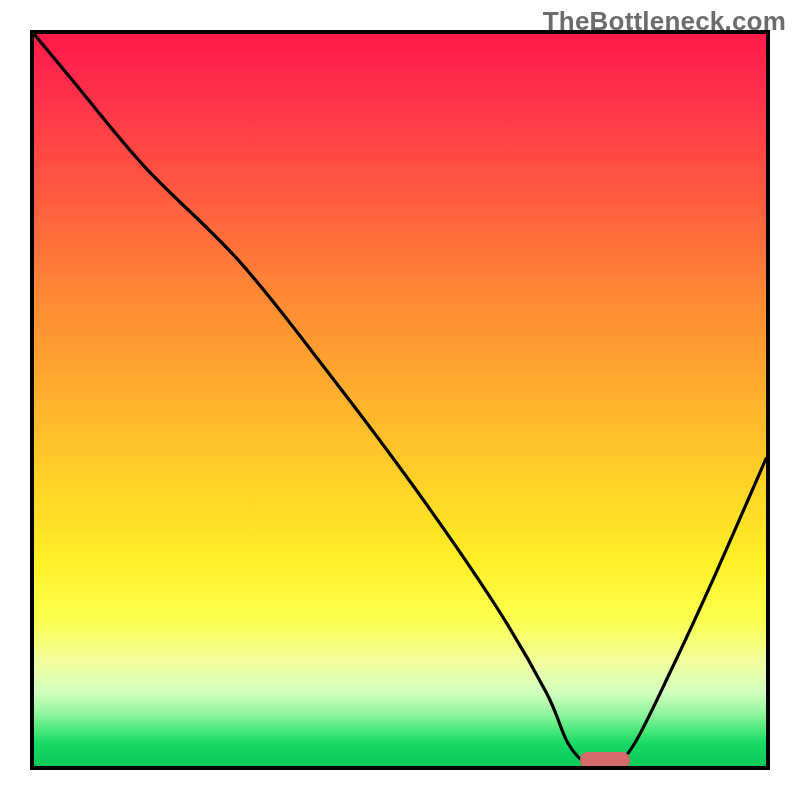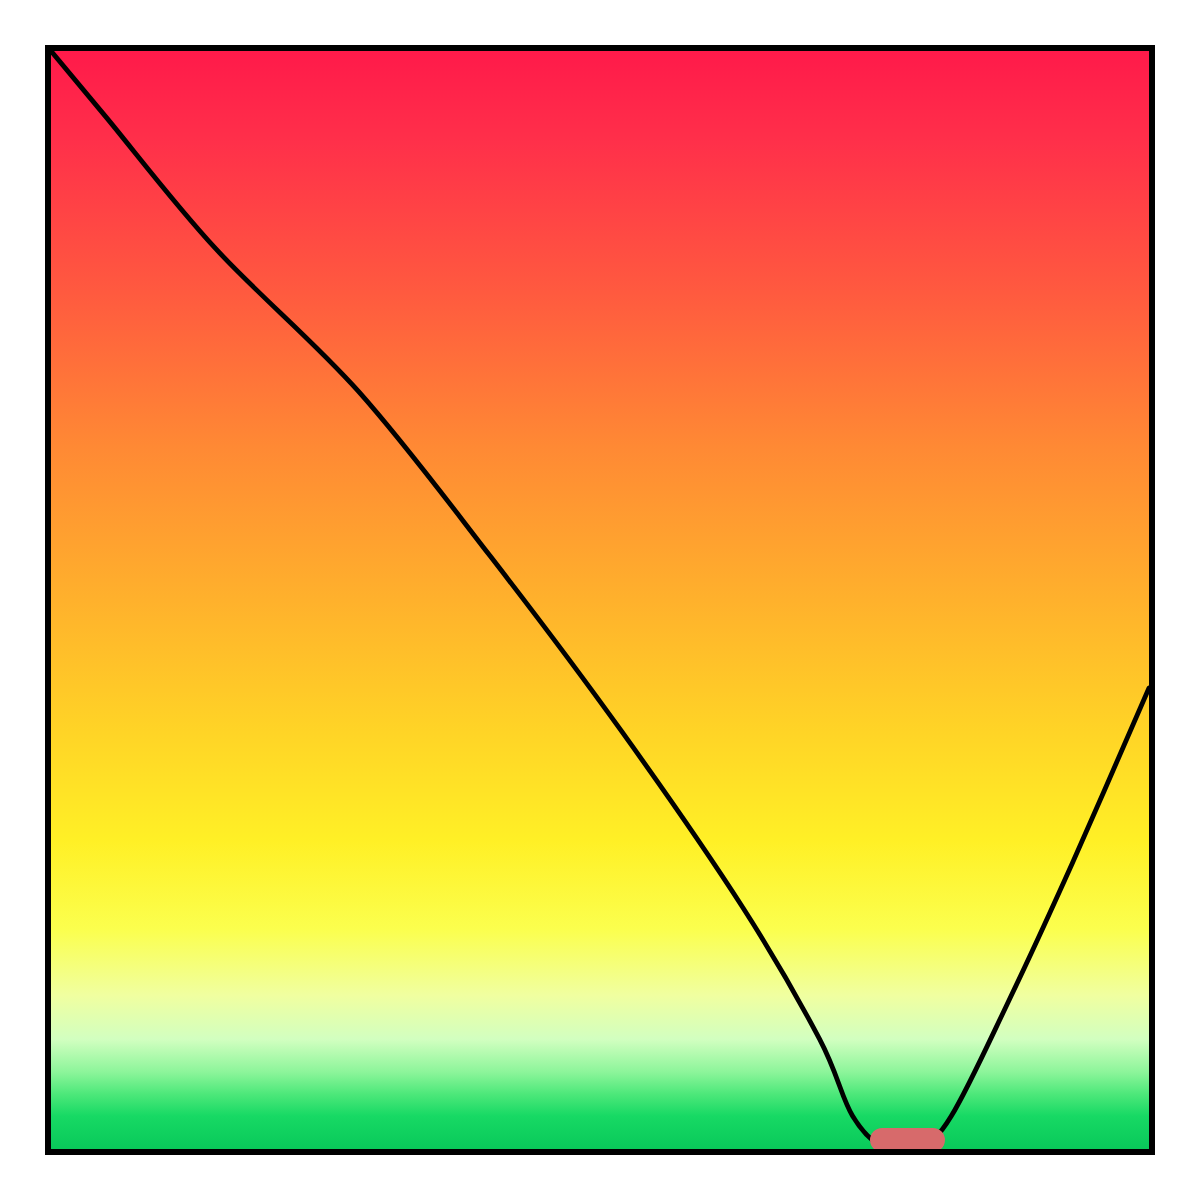--- a/index.html
+++ b/index.html
@@ -70,20 +70,21 @@
     height: 16px;
     border-radius: 8px;
     background: #d76a6b;
     transform: translate(-50%, -50%);
   }
 </style>
 </head>
 <body>
 
 <div class="frame">
+  <div class="watermark">TheBottleneck.com</div>
 
   <div class="plot-area">
     <div class="gradient"></div>
 
     <svg class="curve" viewBox="0 0 732 732" preserveAspectRatio="none">
       <path id="curve-path" fill="none" stroke="#000" stroke-width="3.2" stroke-linecap="round" stroke-linejoin="round" d="M 0.0 0.0 C 6.1 7.3, 18.3 22.0, 36.6 43.9 C 54.9 65.9, 81.7 101.3, 109.8 131.8 C 137.9 162.3, 174.5 192.8, 205.0 226.9 C 235.5 261.1, 263.5 298.9, 292.8 336.7 C 322.1 374.5, 352.6 414.8, 380.6 453.8 C 408.7 492.9, 439.2 536.8, 461.2 571.0 C 483.1 605.1, 500.2 635.6, 512.4 658.8 C 524.6 682.0, 527.0 697.8, 534.4 710.0 C 541.7 722.2, 549.0 728.3, 556.3 732.0 C 563.6 735.7, 571.0 735.7, 578.3 732.0 C 585.6 728.3, 590.5 725.9, 600.2 710.0 C 610.0 694.2, 623.4 664.9, 636.8 636.8 C 650.3 608.8, 664.9 577.1, 680.8 541.7 C 696.6 506.3, 723.5 444.1, 732.0 424.6"></path>
     </svg>
 
     <div id="marker" class="marker" style="left: 570.96px; top: 726px;"></div>
   </div>

